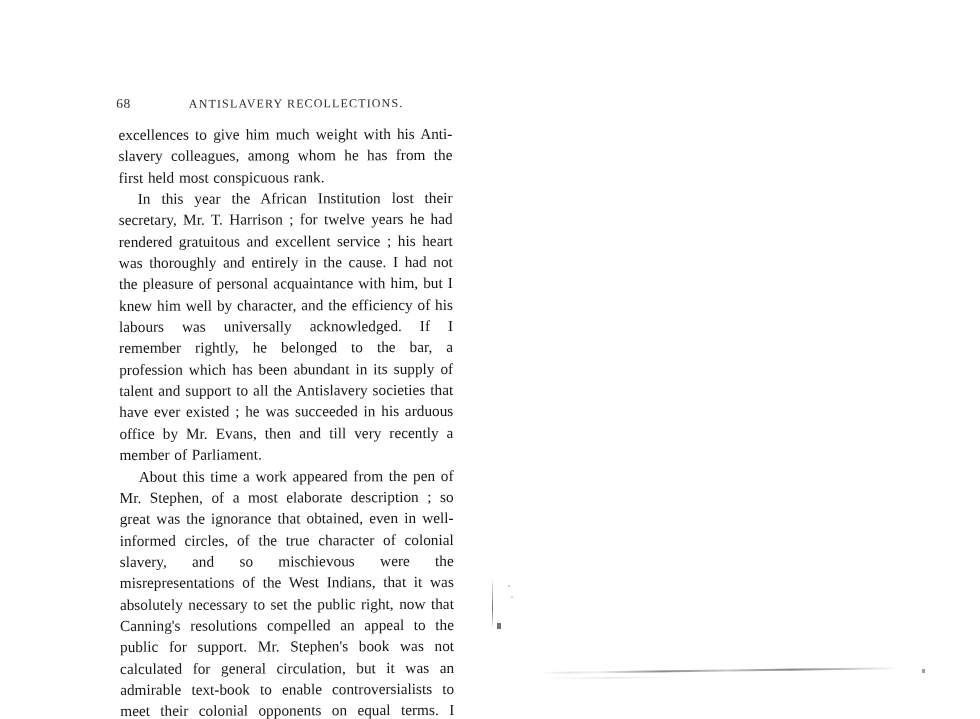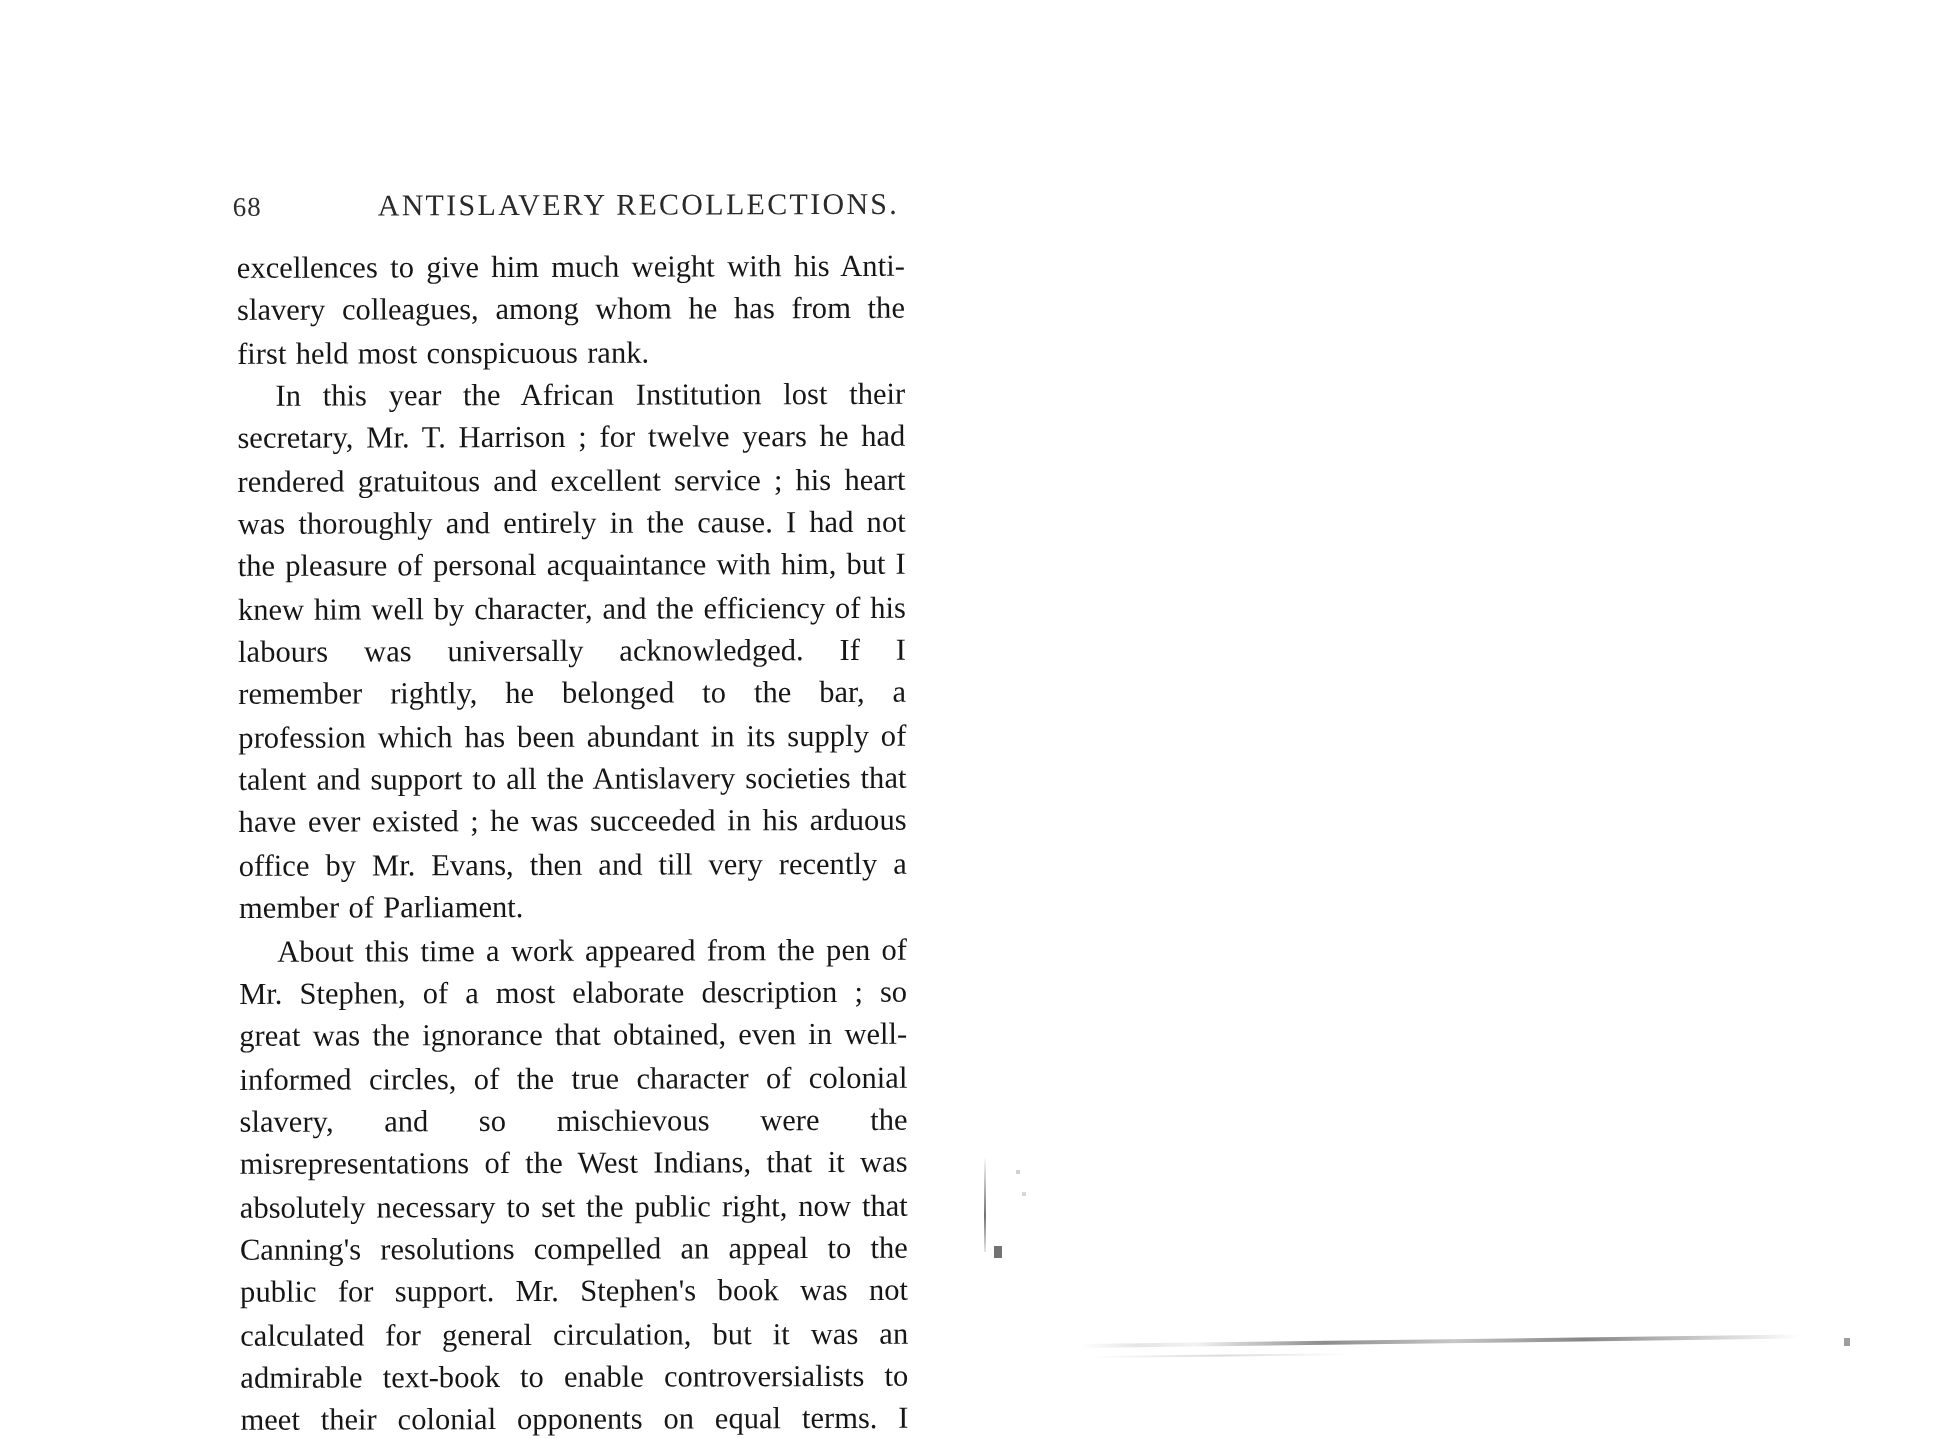--- a/index.html
+++ b/index.html
@@ -52,21 +52,21 @@
     font-size: 11.5px;
     letter-spacing: 1.15px;
     color: #2a2a2a;
     white-space: nowrap;
   }
   .folio {
     font-size: 13.5px;
     letter-spacing: 0.5px;
     color: #2f2f2f;
   }
-  .head-title { font-size: 15px; text-align: right; }
+  .head-title { font-size: 12px; text-align: right; }
 
   #verso-head { left: 116px; top: 96px; }
   #verso-head .folio { margin-right: 58px; }
 
   
   .text-block {
     position: absolute;
     font-size: 15.3px;
     line-height: 21.35px;
     text-align: justify;

